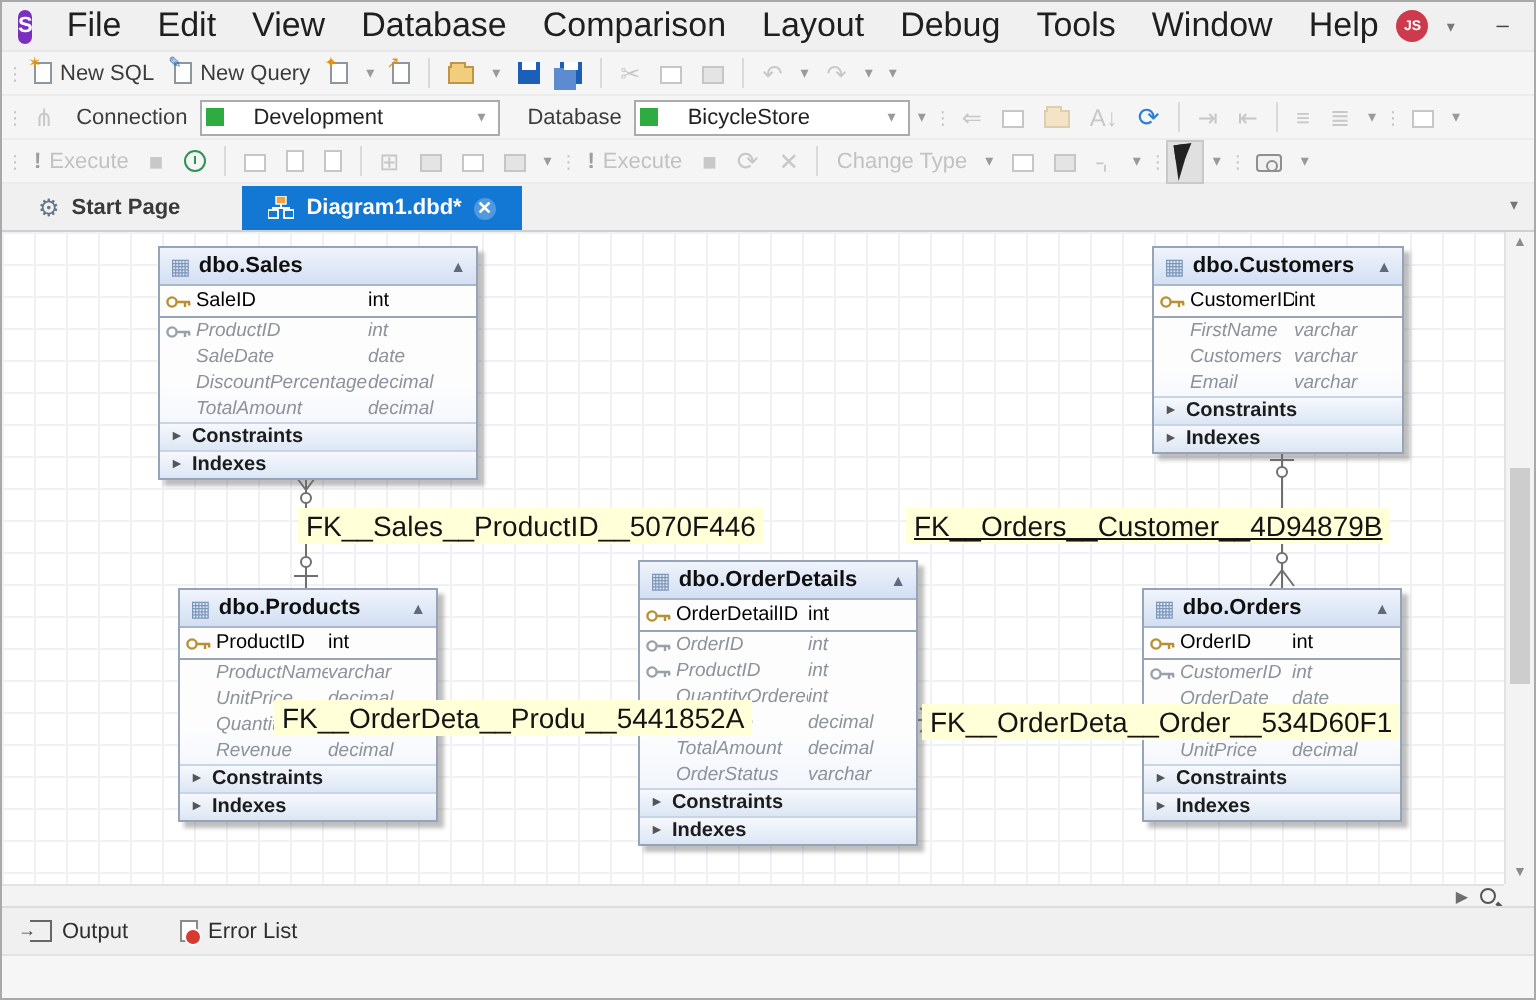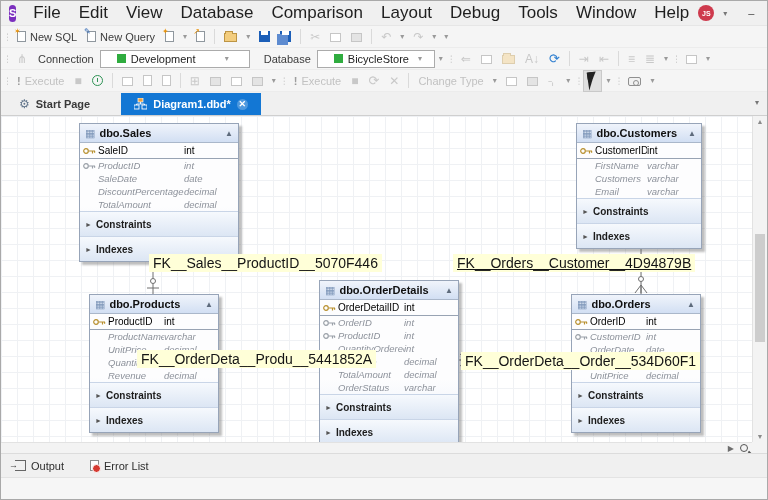--- a/index.html
+++ b/index.html
@@ -19,21 +19,21 @@
 
   
   .toolbar{height:22px;background:#f5f5f5;display:flex;align-items:center;font-size:11px;color:#3c3c3c;padding:0 2px;border-bottom:1px solid #ececec;white-space:nowrap}
   .grip{color:#c3c3c3;font-size:9px;width:9px;text-align:center}
   .sep{width:1px;height:15px;background:#dadada;margin:0 4px;flex:none}
   .tbtn{display:flex;align-items:center;gap:4px;padding:2px 5px}
   .tbtn.sel{background:#e0e0e0;border:1px solid #c9c9c9;padding:1px 4px}
   .dis{color:#c2c2c2}
   .dd{font-size:8px;color:#9a9a9a;padding:0 4px}
   .lbl{padding:0 6px;color:#3c3c3c}
-  .combo{display:flex;align-items:center;background:#fff;border:1px solid #ababab;height:18px;padding:0 16px;gap:5px;font-size:11px;color:#222}
+  .combo{display:flex;align-items:center;background:#fff;border:1px solid #ababab;height:18px;padding:0 2px;gap:15px;font-size:11px;color:#222}
   .gsq{width:9px;height:9px;background:#2fac3f;flex:none}
   .combo .dd{margin-left:auto}
   .excl{color:#9d9d9d;font-weight:bold}
   
   .ic{display:inline-block;position:relative;flex:none}
   .ic-page{width:9px;height:11px;background:#fff;border:1px solid #8f979e}
   .ic-page .badge{position:absolute;left:-4px;top:-5px;font-size:8px;color:#e8930c;font-style:normal}
   .ic-page .badge.blue{color:#3a6fb8}
   .ic-page.dim{border-color:#c6c6c6}
   .ic-folder{width:13px;height:9px;background:#f3cd7e;border:1px solid #bd9545;margin-top:2px}
@@ -67,21 +67,21 @@
   .conn-svg{position:absolute;left:0;top:0;z-index:1;pointer-events:none}
   .entity{position:absolute;z-index:2;background:linear-gradient(#fdfdfe 60%,#e7eef9);border:1px solid #97a4b8;box-shadow:3px 3px 2px rgba(110,110,110,.45);font-size:9.5px}
   .ent-h{height:19px;display:flex;align-items:center;gap:4px;padding:0 5px;background:linear-gradient(#f0f4fb,#d2dff3);border-bottom:1px solid #aab7ca;font-weight:bold;font-size:11px;color:#0f0f0f}
   .ent-h .car{margin-left:auto;color:#5e6b7c;font-size:8px;font-weight:normal}
   .tbl-ico{color:#7d96b8;font-size:11px;font-weight:normal}
   .frow{display:flex;align-items:center;height:13px;padding:0 4px 0 3px;color:#8d929b;font-style:italic}
   .frow.pk{height:16px;color:#000;font-style:normal;font-size:10px;border-bottom:1px solid #98a3b3}
   .fkey{width:15px;display:flex;align-items:center;flex:none}
   .fname{flex:1;white-space:nowrap;overflow:hidden}
   .ftype{width:50px;white-space:nowrap;overflow:hidden;flex:none}
-  .srow{display:flex;align-items:center;height:25px;padding:0 5px;gap:4px;font-weight:bold;font-size:10px;color:#1c1c1c;background:linear-gradient(#f6f9fd,#dce6f4);border-top:1px solid #c9d5e7}
+  .srow{display:flex;align-items:center;height:14px;padding:0 5px;gap:4px;font-weight:bold;font-size:10px;color:#1c1c1c;background:linear-gradient(#f6f9fd,#dce6f4);border-top:1px solid #c9d5e7}
   .srow .ar{font-size:7px;color:#555}
   .fklabel{position:absolute;z-index:5;background:#ffffd8;padding:1px 4px;font-size:14px;color:#141414;white-space:nowrap}
 
   .vscroll{position:absolute;right:0;top:0;bottom:11px;width:15px;background:#f3f3f3;border-left:1px solid #e2e2e2;z-index:6}
   .vscroll .sarr{position:absolute;left:0;width:100%;text-align:center;font-size:7px;color:#8b8b8b}
   .vscroll .thumb{position:absolute;left:2px;right:2px;top:118px;height:108px;background:#cdcdcd}
   .hstrip{position:absolute;left:0;right:15px;bottom:0;height:11px;background:#f3f3f3;border-top:1px solid #e2e2e2;z-index:6;display:flex;align-items:center;justify-content:flex-end;gap:6px;padding-right:4px}
   .corner{position:absolute;right:0;bottom:0;width:15px;height:11px;background:#f3f3f3;z-index:6;display:flex;align-items:center;justify-content:center}
   .panarr{font-size:8px;color:#6e6e6e}
   .ic-lens{width:8px;height:8px;border:1.5px solid #555;border-radius:50%}
@@ -185,21 +185,21 @@
   <span class="tbtn">
       <span class="ch dim">⋔</span>
     </span>
   <span class="lbl">Connection</span>
   <span class="combo" style="width:150px">
     <span class="gsq"></span>
     <span>Development</span>
     <span class="dd">▾</span>
   </span>
   <span class="lbl" style="margin-left:8px">Database</span>
-  <span class="combo" style="width:118px">
+  <span class="combo" style="width:138px">
     <span class="gsq"></span>
     <span>BicycleStore</span>
     <span class="dd">▾</span>
   </span>
   <span class="dd">▾</span>
   <span class="grip">⋮</span>
   <span class="tbtn">
       <span class="ch dim">⇐</span>
     </span>
   <span class="tbtn">

